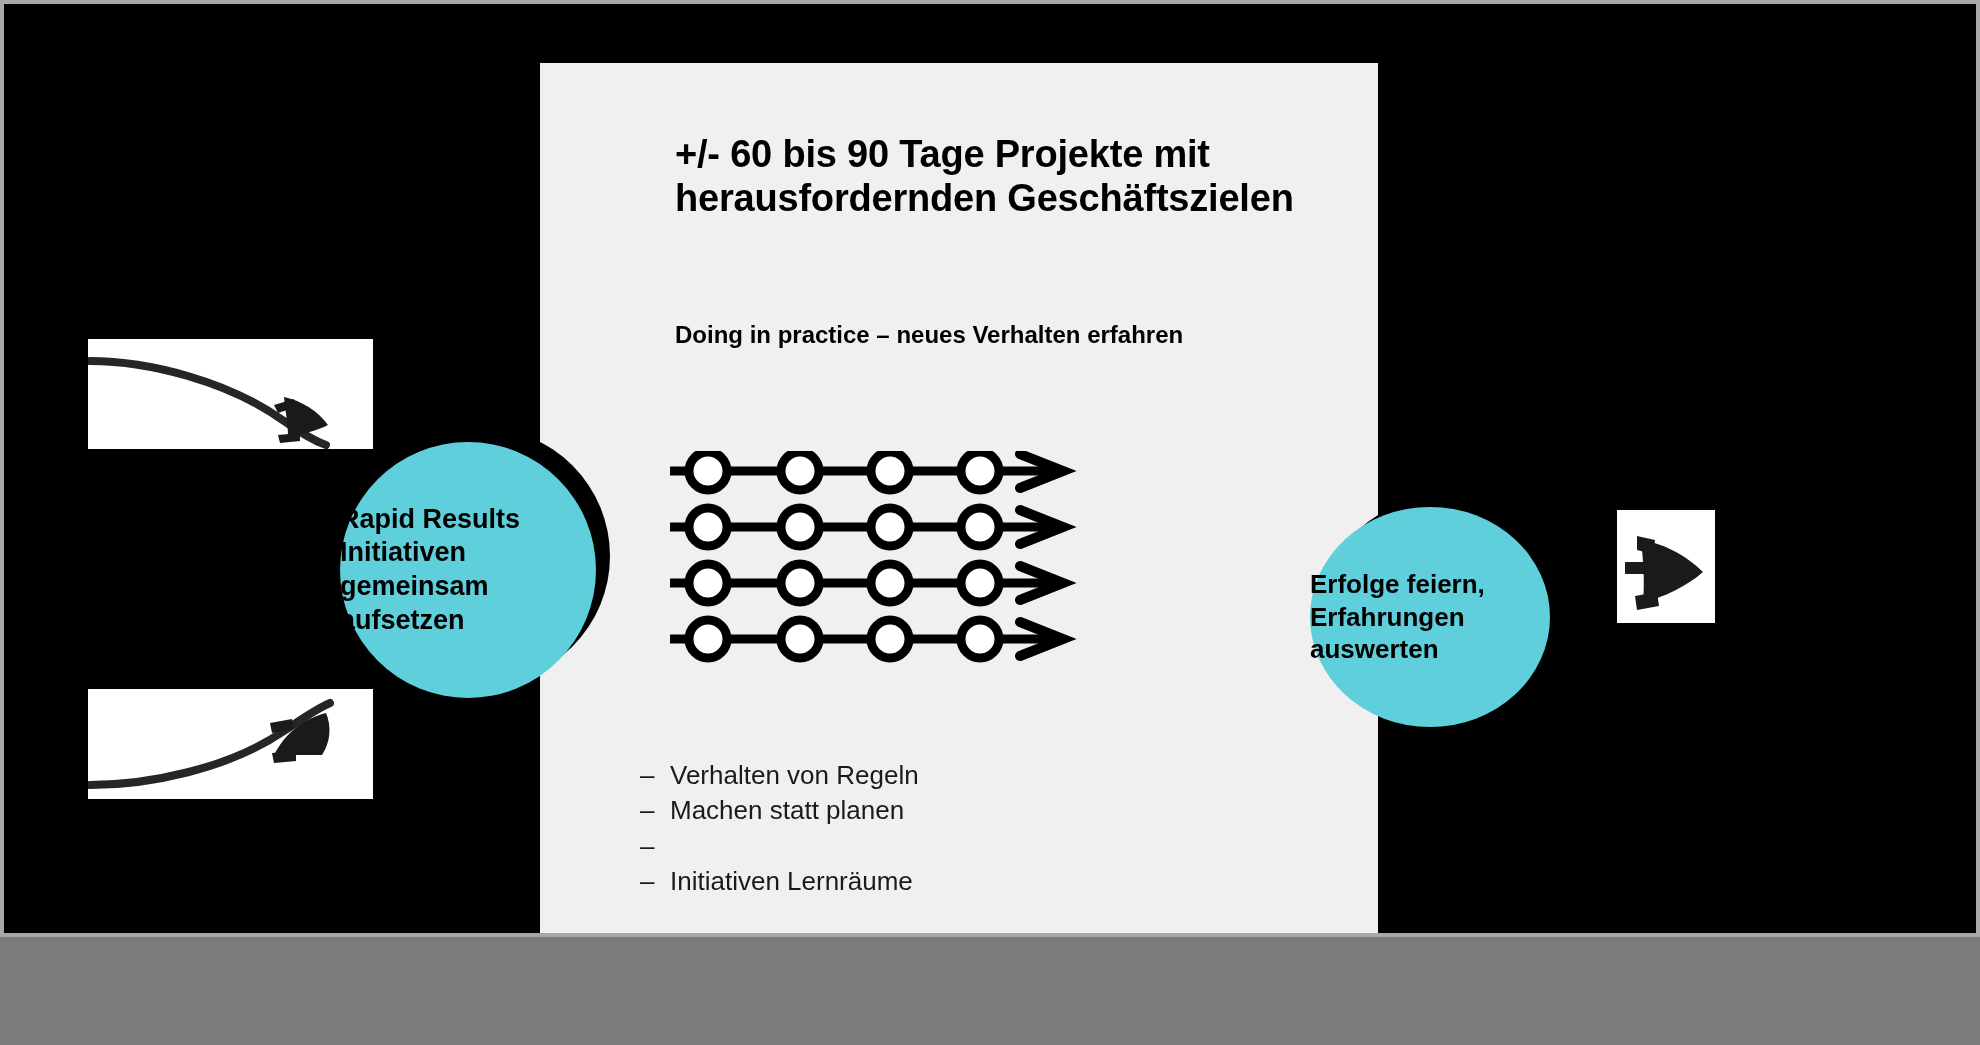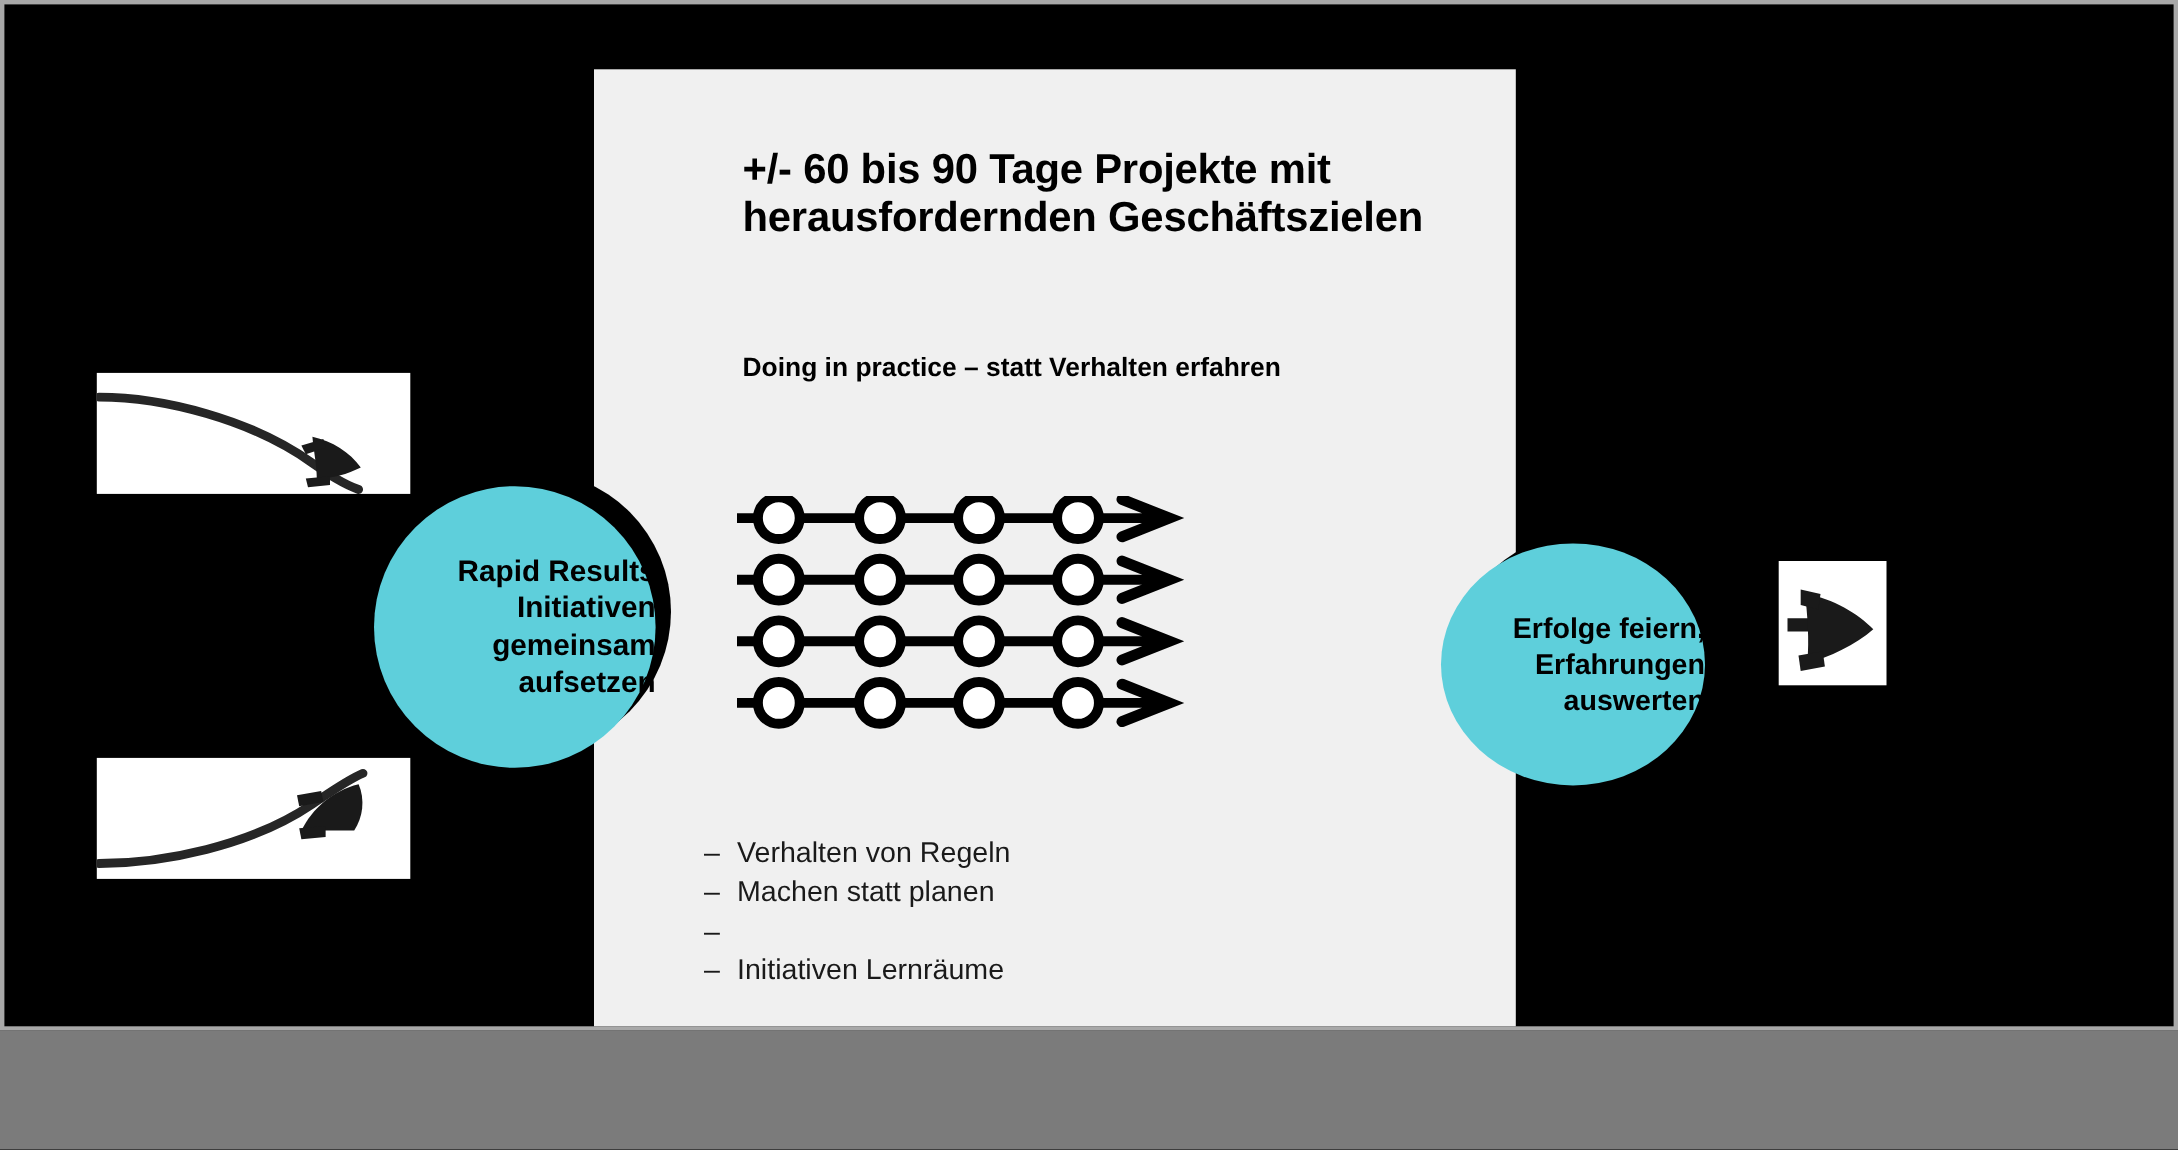--- a/index.html
+++ b/index.html
@@ -95,21 +95,21 @@
     border-radius: 50%;
     background: #000000;
   }
   .circle-body {
     position: absolute;
     border-radius: 50%;
     background: #5ecfdb;
     display: flex;
     align-items: center;
     justify-content: center;
-    text-align: right;
+    text-align: left;
     font-weight: 700;
     color: #000000;
     line-height: 1.25;
     box-sizing: border-box;
   }
 
   #circle-left {
     left: 336px;
     top: 424px;
     width: 270px;
@@ -118,21 +118,21 @@
   #circle-left .circle-shadow {
     left: 14px; top: 0px; width: 256px; height: 256px;
   }
   #circle-left .circle-body {
     left: 0px; top: 14px; width: 256px; height: 256px;
     font-size: 27px;
   }
 
   #circle-right {
     left: 1306px;
-    top: 480px;
+    top: 493px;
     width: 260px;
     height: 230px;
   }
   #circle-right .circle-shadow {
     left: 14px; top: 0px; width: 240px; height: 220px;
     border-radius: 50%;
   }
   #circle-right .circle-body {
     left: 0px; top: 10px; width: 240px; height: 220px;
     border-radius: 50%;
@@ -153,21 +153,21 @@
 </style>
 </head>
 <body>
 
 <div id="slide">
 
   <div id="panel">
 
     <div id="panel-title">+/- 60 bis 90 Tage Projekte mit herausfordernden Geschäftszielen</div>
 
-    <div id="panel-subtitle">Doing in practice – statt Verhalten erfahren</div>
+    <div id="panel-subtitle">Doing in practice – neues Verhalten erfahren</div>
 
     <div id="flow-diagram">
       <svg width="500" height="230" viewBox="0 0 500 230" xmlns="http://www.w3.org/2000/svg">
         <g stroke="#000000" stroke-width="9" fill="none" stroke-linecap="butt">
 
           <line x1="0" y1="20" x2="380" y2="20"></line>
 
           <line x1="0" y1="76" x2="380" y2="76"></line>
 
           <line x1="0" y1="132" x2="380" y2="132"></line>

